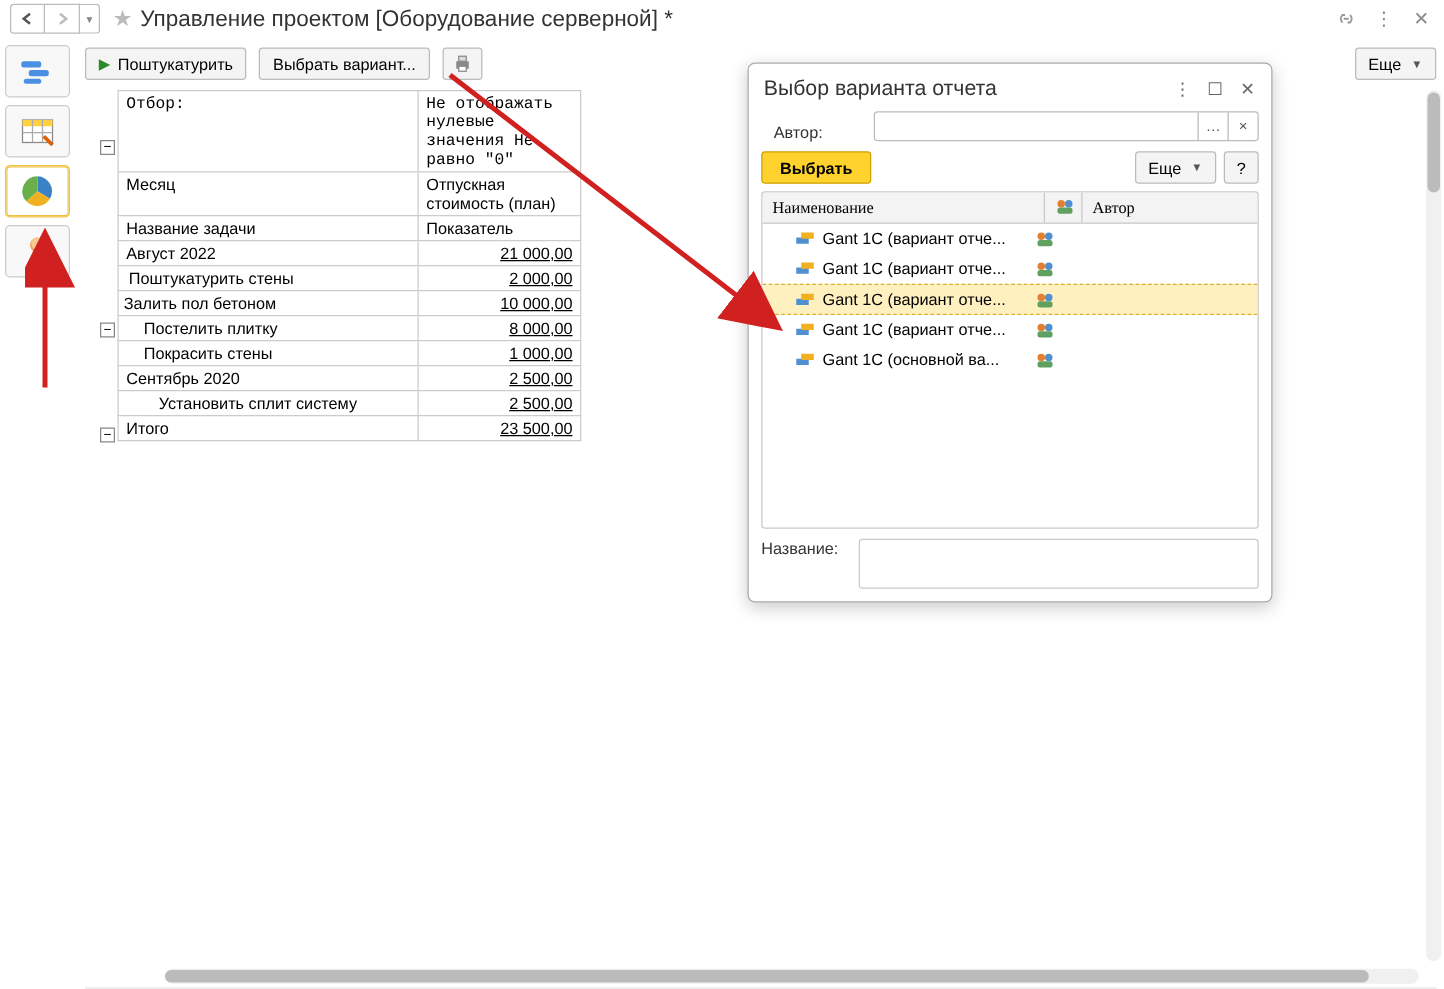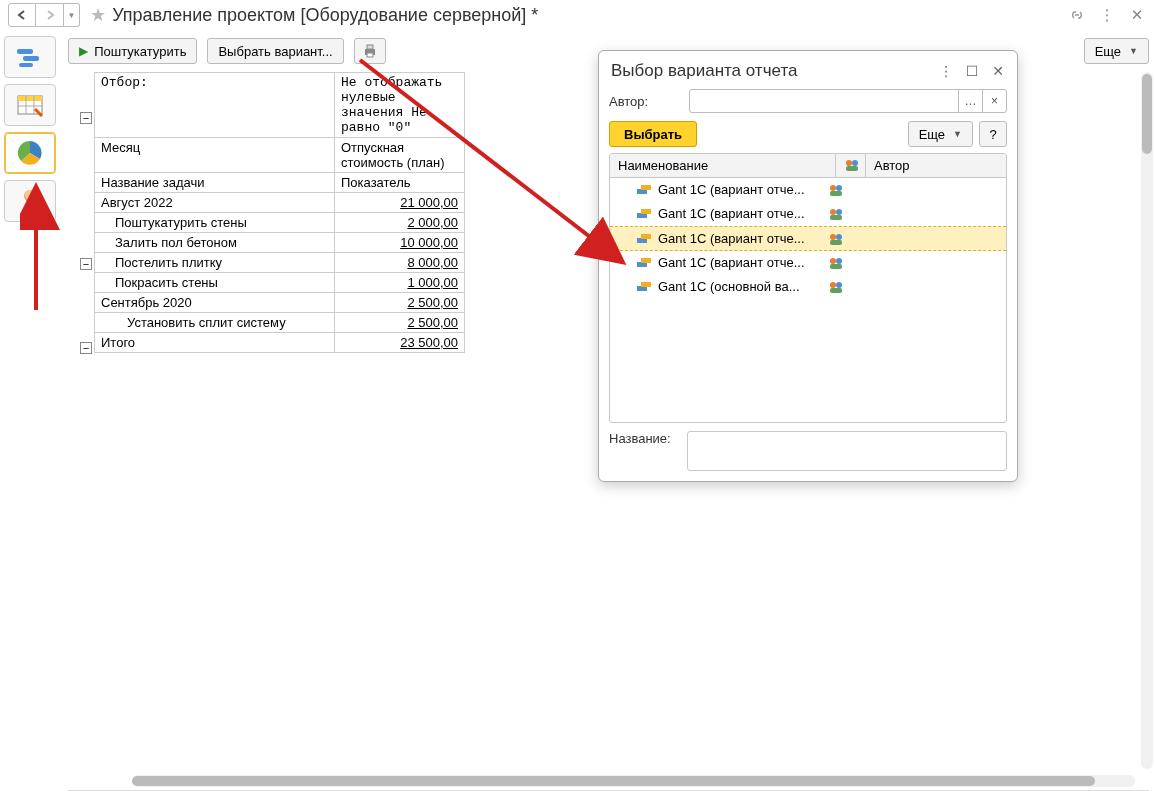--- a/index.html
+++ b/index.html
@@ -127,21 +127,21 @@
   }
   .dialog-header {
     display: flex; align-items: center;
     padding: 10px 10px 8px 12px;
   }
   .dialog-title { font-size: 17px; color: #333; }
   .dialog-header-right { margin-left: auto; display: flex; gap: 8px; }
   .dlg-icon { width: 18px; height: 18px; display: inline-flex; align-items: center; justify-content: center; color: #666; cursor: pointer; font-size: 14px; }
   
   .dialog-body { padding: 0 10px 10px 10px; }
-  .field-row { display: flex; align-items: center; gap: 20px; margin-bottom: 8px; }
+  .field-row { display: flex; align-items: flex-end; gap: 20px; margin-bottom: 8px; margin-left: 10px; }
   .field-label { width: 60px; color: #333; }
   .field-input {
     flex: 1; display: flex; border: 1px solid #bbb; border-radius: 3px; height: 24px;
   }
   .field-input input {
     flex: 1; border: none; outline: none; padding: 0 6px; font-size: 13px; background: transparent;
   }
   .field-input .mini-btn {
     width: 24px; border-left: 1px solid #bbb; display: flex; align-items: center; justify-content: center; cursor: pointer; font-size: 12px; color: #555;
   }
@@ -151,21 +151,21 @@
     height: 26px; padding: 0 14px;
     background: #ffd22e; border: 1px solid #d0a000; border-radius: 3px;
     font-weight: bold; cursor: pointer; font-size: 13px;
   }
   
   .variant-table {
     border: 1px solid #c8c8c8; border-radius: 3px; height: 270px;
     display: flex; flex-direction: column; overflow: hidden;
   }
   .vt-head { display: flex; background: #f3f3f3; border-bottom: 1px solid #c8c8c8; }
-  .vt-head .col { padding: 4px 8px; border-right: 1px solid #c8c8c8; }
+  .vt-head .col { padding: 4px 8px; border-right: 1px solid #c8c8c8; font-family: Liberation Serif, serif; }
   .vt-head .col-name { flex: 1; }
   .vt-head .col-icon { width: 30px; text-align: center; }
   .vt-head .col-author { width: 140px; }
   .vt-body { flex: 1; overflow: auto; }
   .vt-row {
     display: flex; align-items: center; padding: 4px 8px; border-bottom: 1px solid transparent;
   }
   .vt-row.selected { background: #fff0c0; border-top: 1px dashed #d8b030; border-bottom: 1px dashed #d8b030; }
   .vt-row .row-icon { width: 16px; height: 14px; margin-right: 6px; }
   .vt-row .row-name { flex: 1; white-space: nowrap; overflow: hidden; text-overflow: ellipsis; }
@@ -283,25 +283,25 @@
             <th>Название задачи</th>
             <th>Показатель</th>
           </tr>
           </tbody>
             <tbody id="report-rows">
               <tr>
                 <td style="padding-left: 6px;">Август 2022</td>
                 <td class="num">21 000,00</td>
               </tr>
               <tr>
-                <td style="padding-left: 20px;">Поштукатурить стены</td>
+                <td style="padding-left: 8px;">Поштукатурить стены</td>
                 <td class="num">2 000,00</td>
               </tr>
               <tr>
-                <td style="padding-left: 20px;">Залить пол бетоном</td>
+                <td style="padding-left: 4px;">Залить пол бетоном</td>
                 <td class="num">10 000,00</td>
               </tr>
               <tr>
                 <td style="padding-left: 20px;">Постелить плитку</td>
                 <td class="num">8 000,00</td>
               </tr>
               <tr>
                 <td style="padding-left: 20px;">Покрасить стены</td>
                 <td class="num">1 000,00</td>
               </tr>

